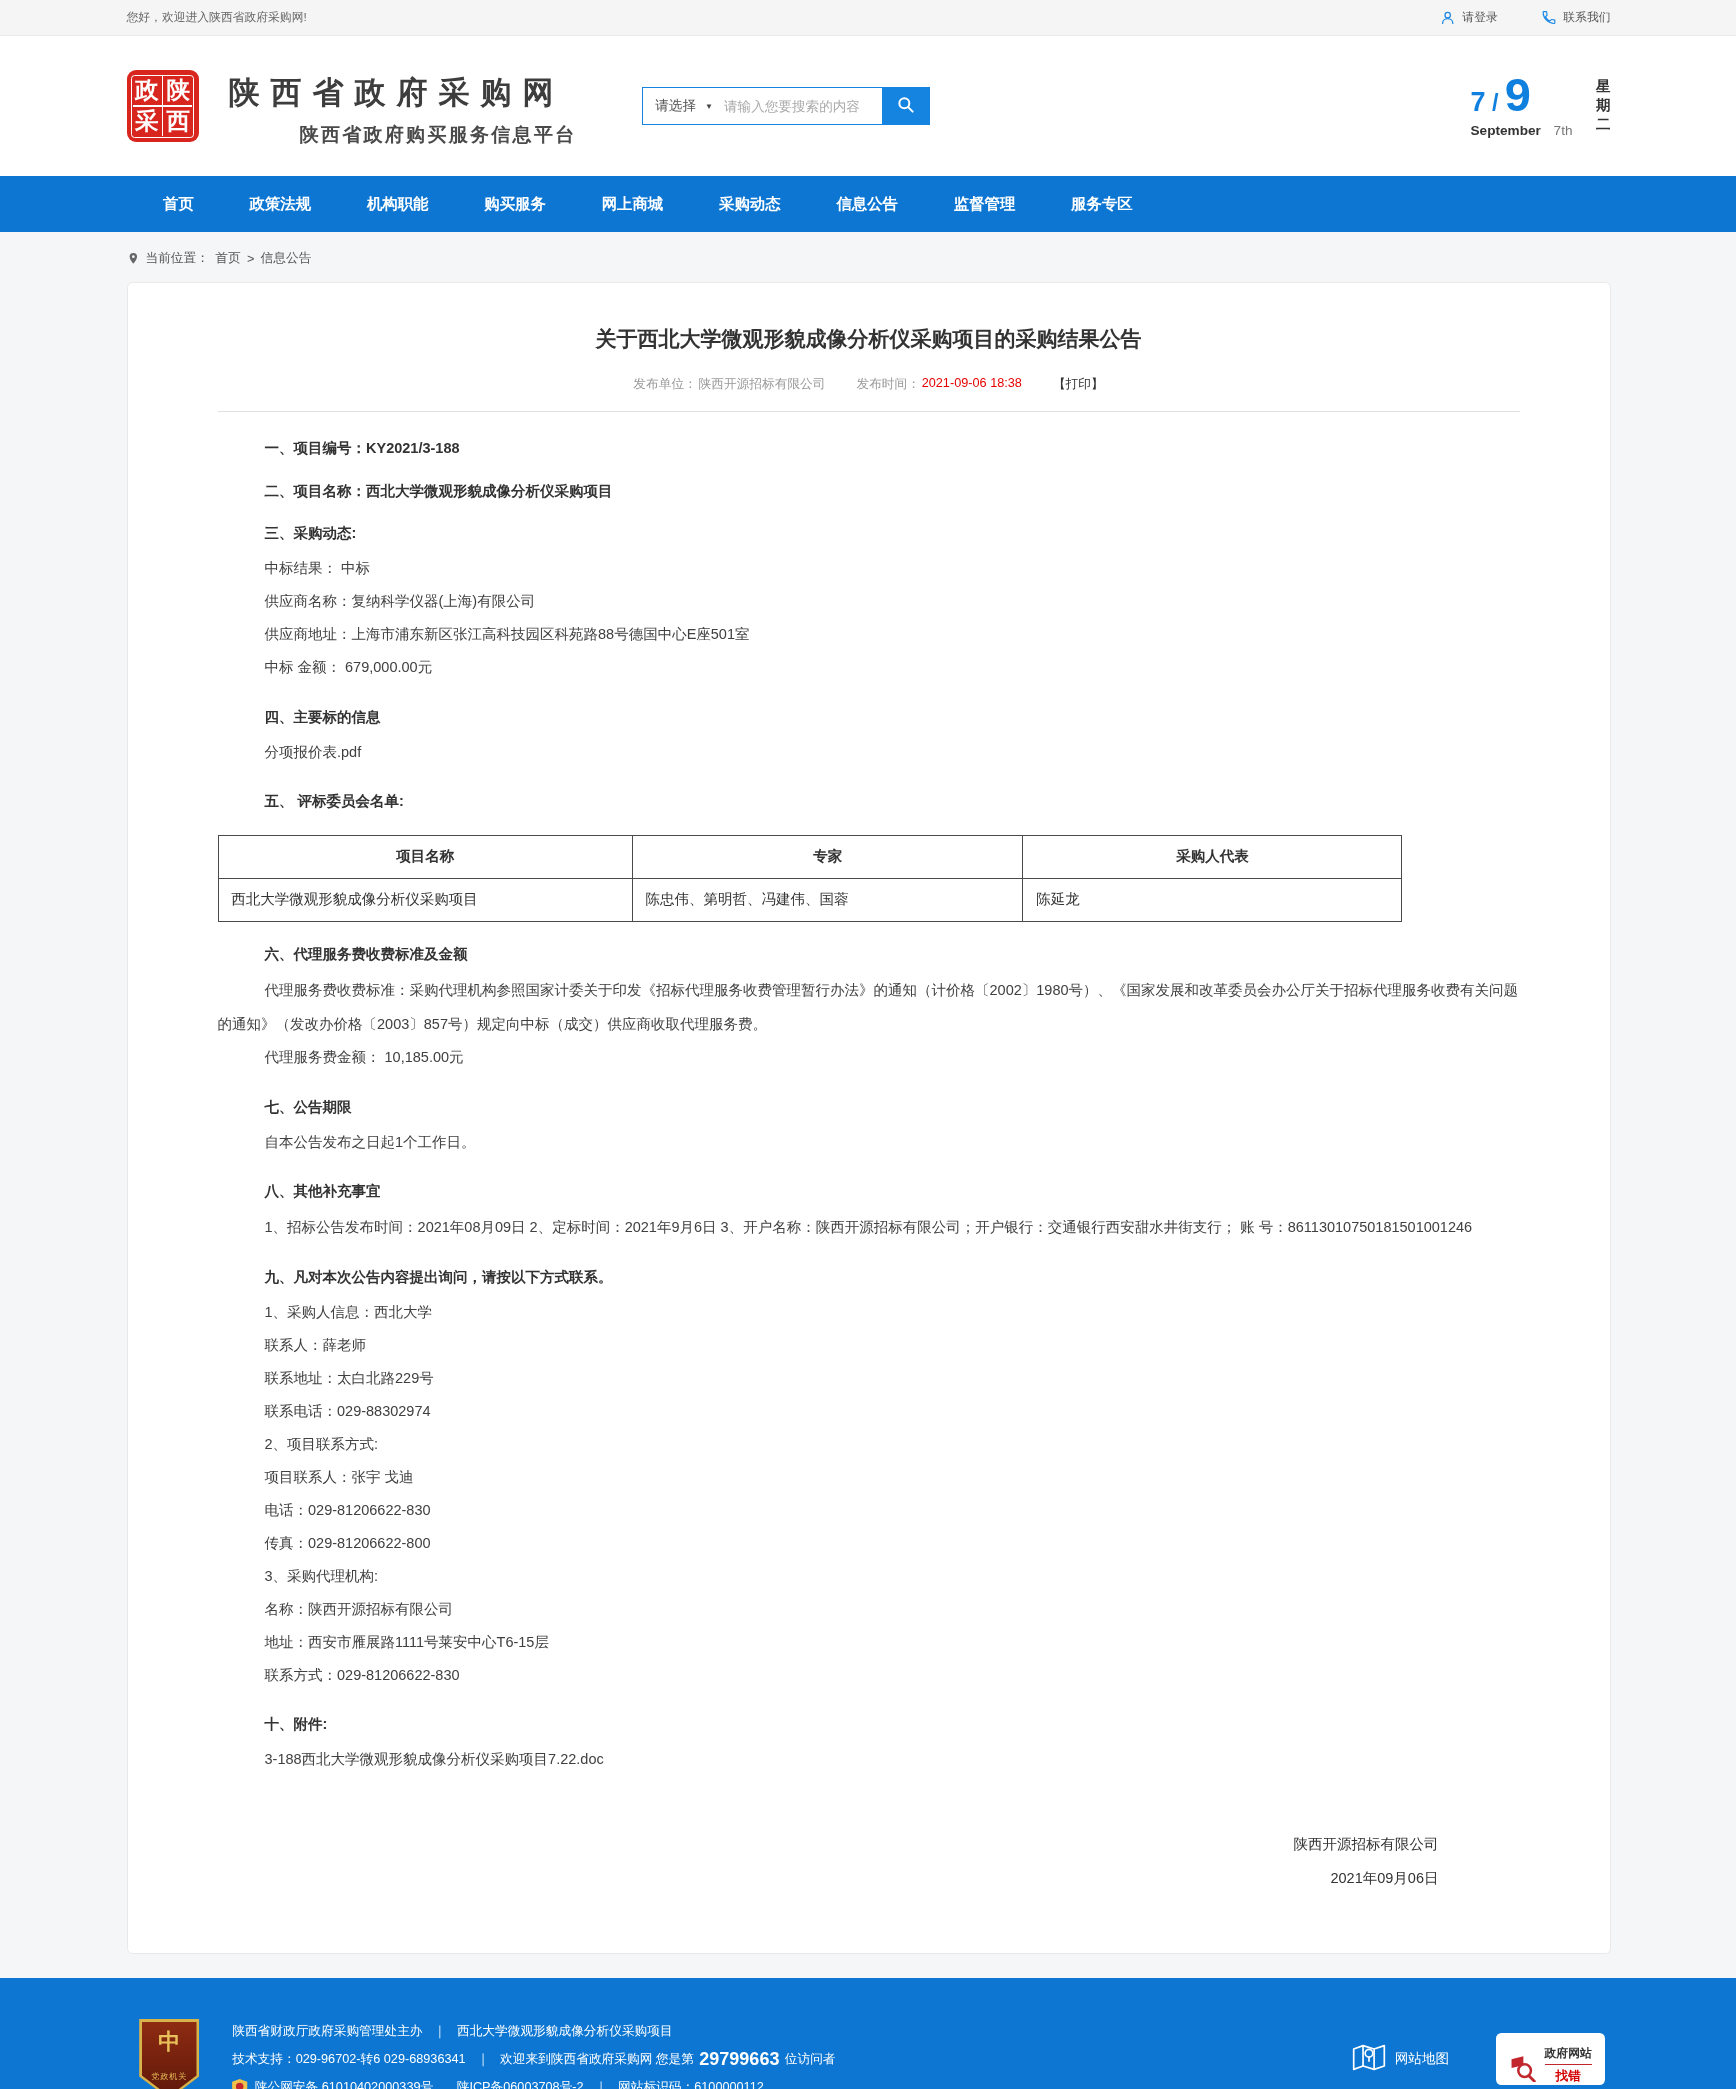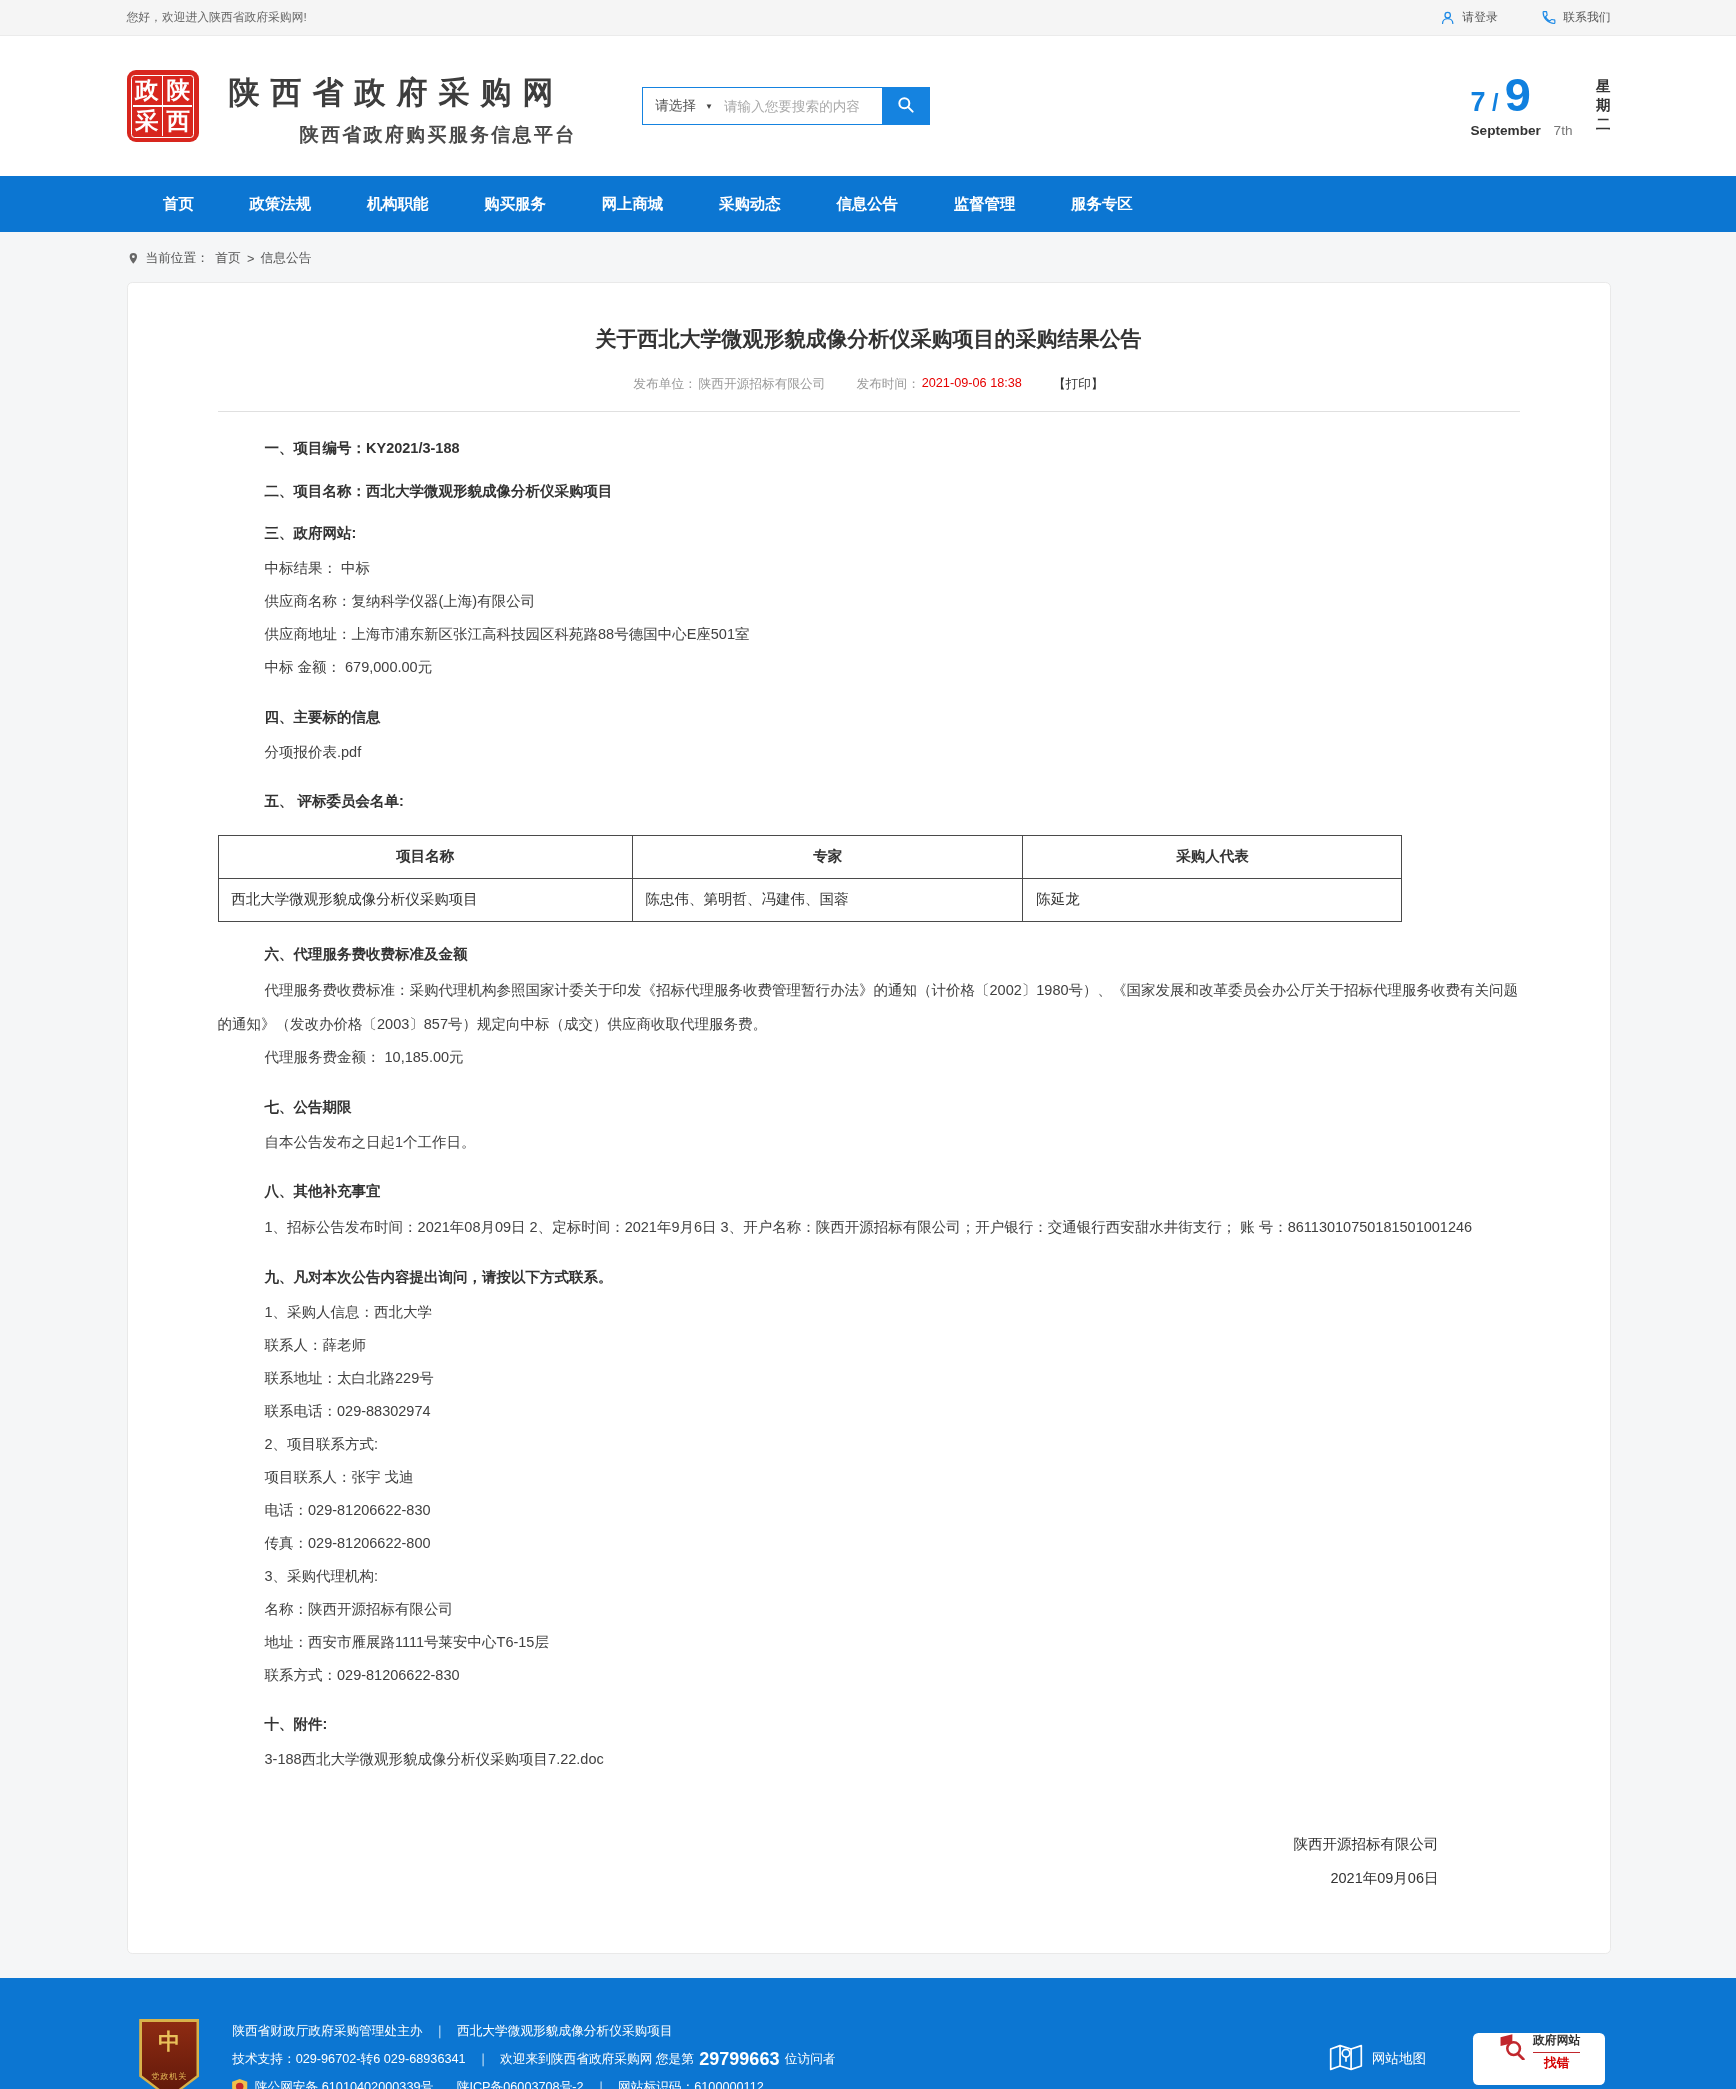--- a/index.html
+++ b/index.html
@@ -93,21 +93,21 @@
   .emblem .emblem-glyph { color:#e9c05a; font-size:22px; font-weight:bold; line-height:1; }
   .emblem .emblem-label { color:#e9c05a; font-size:8.1px; letter-spacing:0.9px; white-space:nowrap; }
   .footer-mid { margin-left:33px; font-size:12.7px; line-height:28px; }
   .footer-sep { margin:0 11px; opacity:0.95; }
   .visitor-count { font-size:18px; font-weight:bold; margin:0 5.4px; }
   .footer-line { display:flex; align-items:center; flex-wrap:wrap; }
   .beian-icon { margin-right:7.2px; display:inline-flex; }
   .footer-gap { display:inline-block; width:23.5px; }
   .footer-right { margin-left:auto; display:flex; align-items:center; gap:47px; margin-right:5.4px; }
   .sitemap { display:flex; align-items:center; gap:9px; font-size:13.6px; cursor:pointer; }
-  .gov-badge { width:132px; height:52px; background:#fff; border-radius:5.4px; display:flex; align-items:flex-start; justify-content:center; gap:8.1px; cursor:pointer; }
+  .gov-badge { width:109px; height:52px; background:#fff; border-radius:5.4px; display:flex; align-items:flex-end; justify-content:center; gap:8.1px; cursor:pointer; }
   .badge-text { display:flex; flex-direction:column; align-items:center; font-weight:bold; }
   .badge-line1 { color:#333; font-size:11.8px; padding-bottom:2.7px; border-bottom:1.8px solid #c1272d; }
   .badge-line2 { color:#d40000; font-size:12.7px; margin-top:2.7px; }
 </style>
 </head>
 <body>
 
 <div class="topbar">
   <div class="container">
     <span>您好，欢迎进入陕西省政府采购网!</span>
@@ -227,21 +227,21 @@
       <span class="meta-item">
         <span>发布时间：</span>
         <span class="meta-time-value">2021-09-06 18:38</span>
       </span>
       <span class="meta-print">【打印】</span>
     </div>
 
     <div class="article-body">
       <h3 class="sec">一、项目编号：KY2021/3-188</h3>
       <h3 class="sec">二、项目名称：西北大学微观形貌成像分析仪采购项目</h3>
-      <h3 class="sec">三、政府网站:</h3>
+      <h3 class="sec">三、采购动态:</h3>
       <p class="para">中标结果： 中标</p>
       <p class="para">供应商名称：复纳科学仪器(上海)有限公司</p>
       <p class="para">供应商地址：上海市浦东新区张江高科技园区科苑路88号德国中心E座501室</p>
       <p class="para">中标 金额：  679,000.00元</p>
       <h3 class="sec">四、主要标的信息</h3>
       <p class="para attach">分项报价表.pdf</p>
       <h3 class="sec">五、 评标委员会名单:</h3>
 
       <table class="committee-table">
         <thead>

